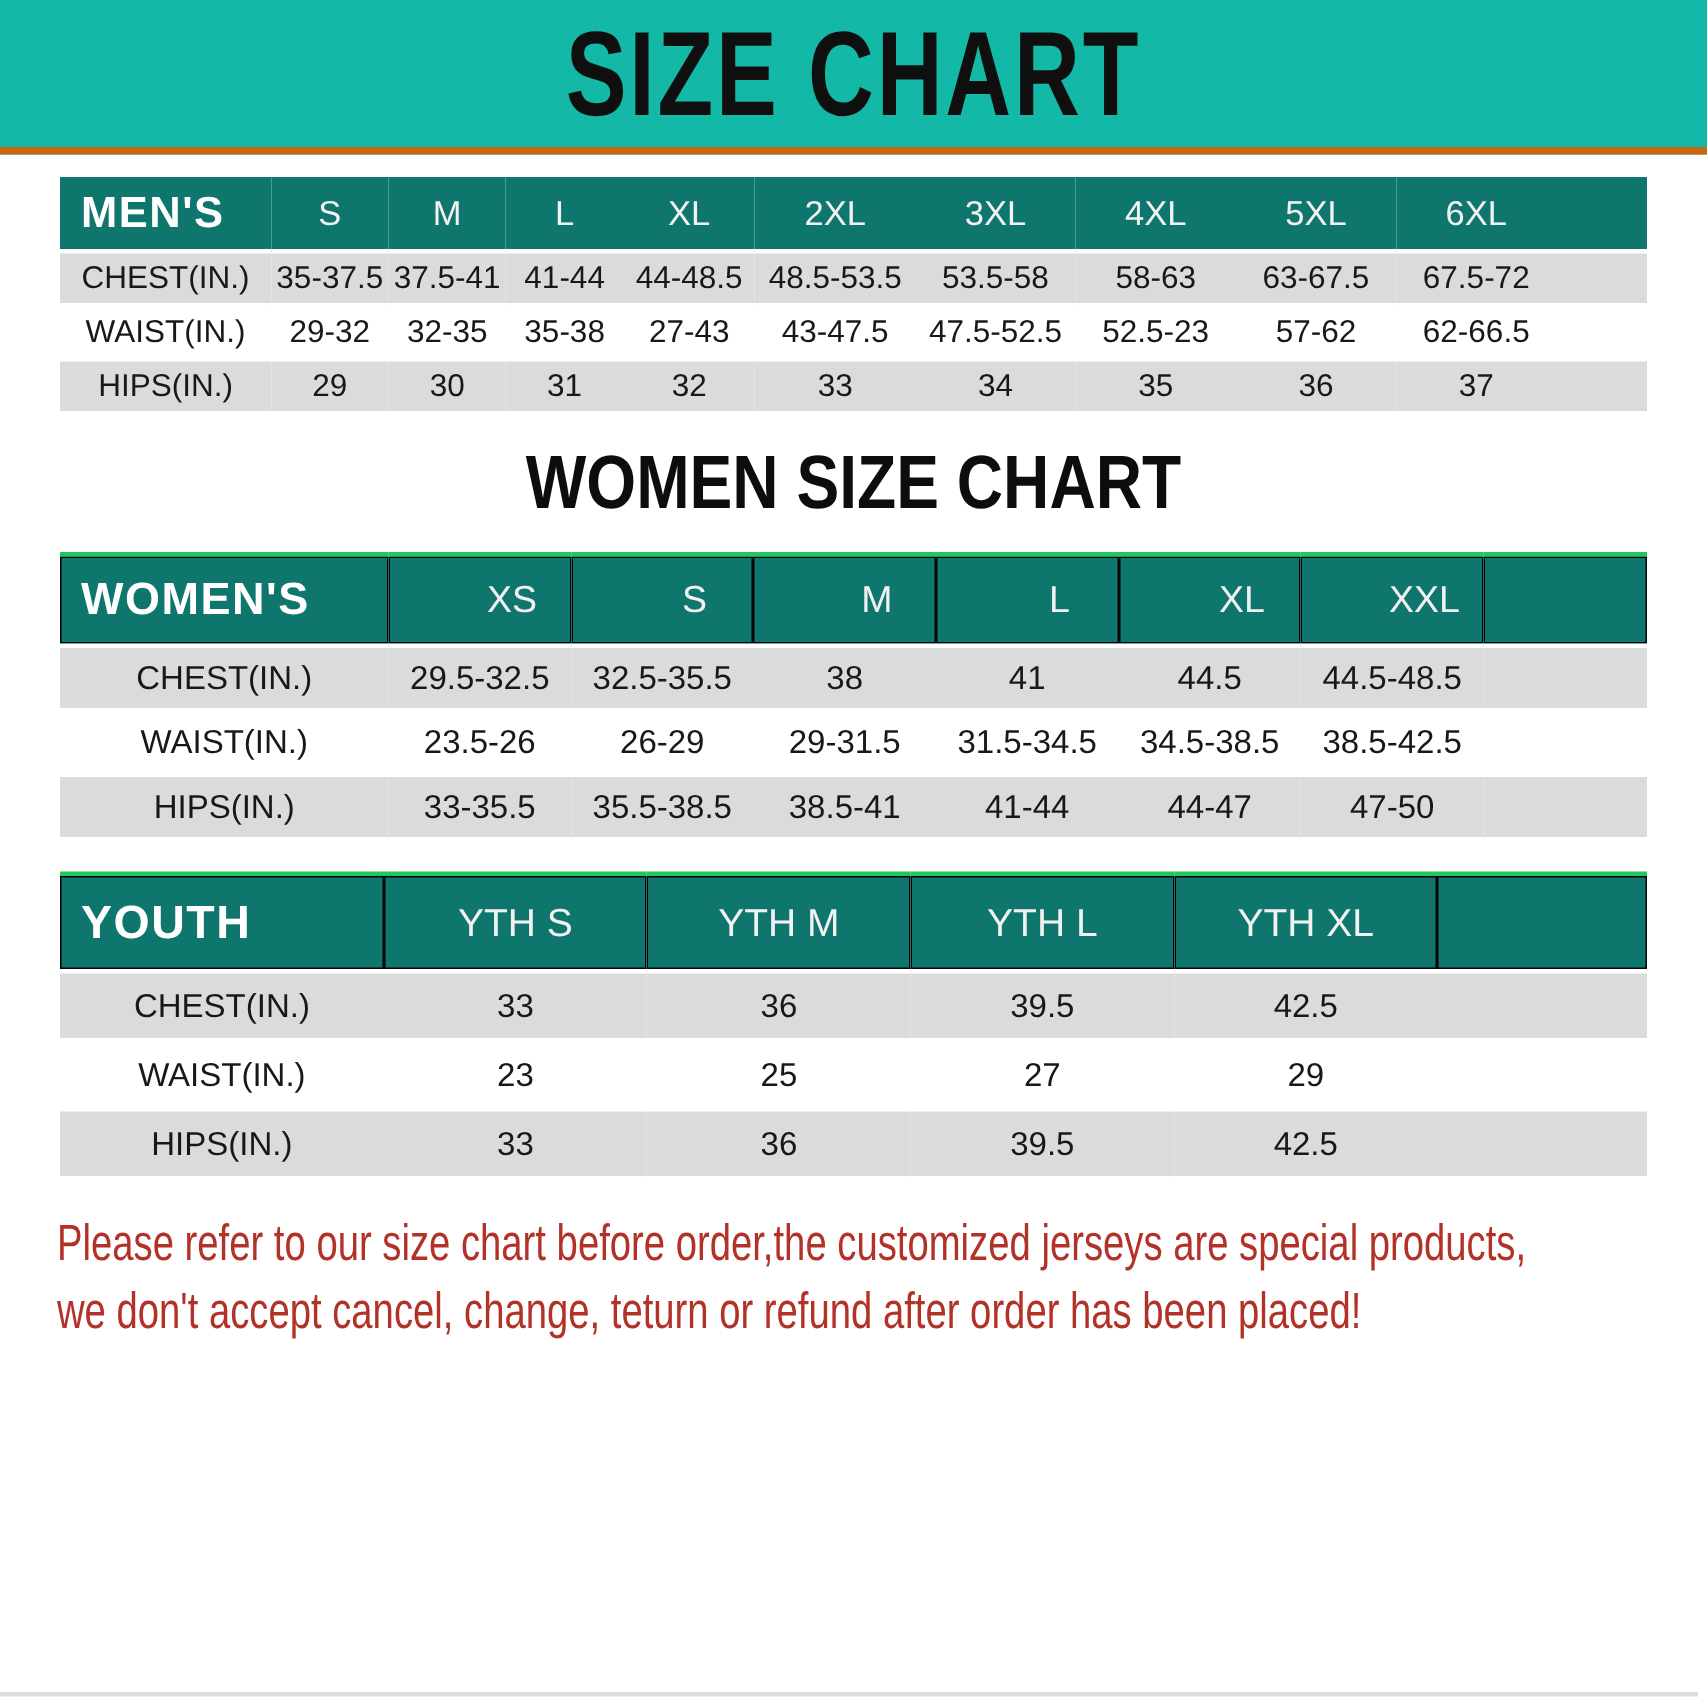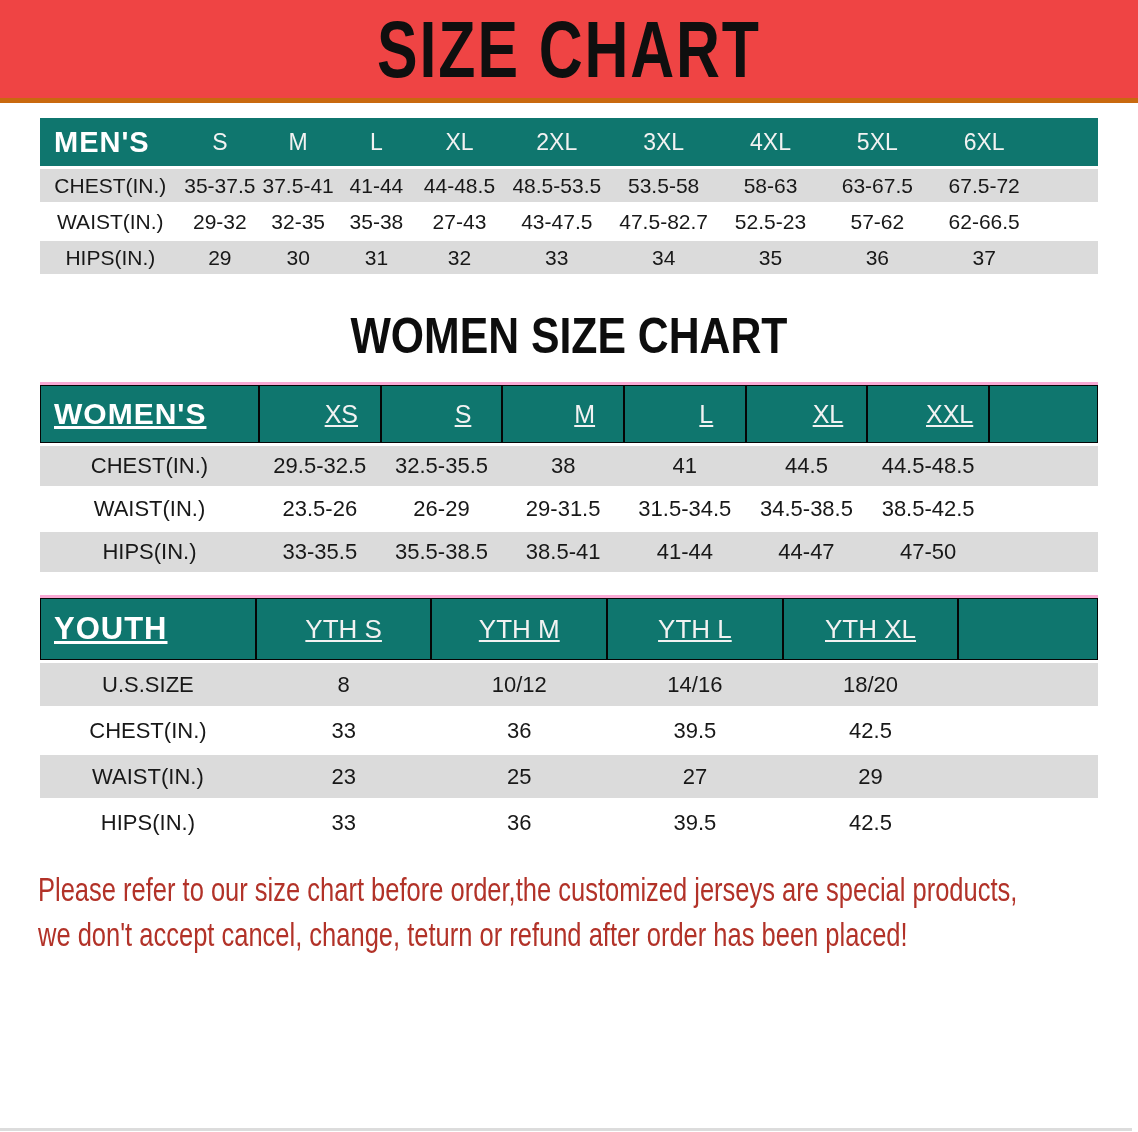--- a/index.html
+++ b/index.html
@@ -7,21 +7,21 @@
     width:1138px; height:1132px;
     background:#ffffff;
     font-family:"Liberation Sans", sans-serif;
     position:relative;
     overflow:hidden;
   }
 
   
   .banner {
     height:98px;
-    background:#ef4444;
+    background:#14b8a6;
     border-bottom:5px solid #C9690F;
     display:flex; align-items:center; justify-content:center;
   }
   .banner-title {
     display:inline-block;
     font-size:64px; font-weight:bold; color:#0f0f0f;
     letter-spacing:2px;
     transform:scale(0.95,1.25);
     white-space:nowrap;
   }
@@ -31,21 +31,21 @@
     margin:0; text-align:center;
   }
   .section-heading span {
     display:inline-block;
     font-size:45px; font-weight:bold; color:#0d0d0d;
     transform:scale(0.95,1.12);
     letter-spacing:0px;
     white-space:nowrap;
   }
   .s0 .section-heading { margin-top:22px; height:56px; line-height:56px; }
-  .s1 .section-heading { margin-top:30px; height:58px; line-height:58px; }
+  .s1 .section-heading { margin-top:16px; height:58px; line-height:58px; }
   .s2 .section-heading { margin-top:50px; height:58px; line-height:58px; }
 
   
   .size-table {
     width:1058px;
     margin:15px 40px 0 40px;
     border-collapse:collapse;
     table-layout:fixed;
   }
   .size-table tr.bar th {
@@ -83,23 +83,22 @@
   .s1 .size-table tbody tr > * { height:40px; font-size:22px; }
 
   
   .s2 .size-table { margin-top:20px; }
   .s2 .size-table tr.bar th { height:60px; font-size:26px; }
   .s2 .size-table tr.bar th.corner { font-size:31px; padding-left:14px; }
   .s2 .size-table tbody tr > * { height:43px; font-size:22px; }
 
   
   .s1 .size-table tr.bar th, .s2 .size-table tr.bar th {
-    border-top:3px solid #f9a8d4;
+    border-top:3px solid #22c55e;
     box-shadow:inset 0 0 0 1px #050505;
-    text-decoration:underline;
   }
 
   
   .disclaimer {
     margin:20px 0 0 38px;
     color:#B23228;
   }
   .disclaimer .line {
     font-size:34px;
     line-height:45px;
@@ -164,21 +163,21 @@
           <td>67.5-72</td>
           <td></td>
         </tr>
         <tr>
           <th>WAIST(IN.)</th>
           <td>29-32</td>
           <td>32-35</td>
           <td>35-38</td>
           <td>27-43</td>
           <td>43-47.5</td>
-          <td>47.5-82.7</td>
+          <td>47.5-52.5</td>
           <td>52.5-23</td>
           <td>57-62</td>
           <td>62-66.5</td>
           <td></td>
         </tr>
         <tr>
           <th>HIPS(IN.)</th>
           <td>29</td>
           <td>30</td>
           <td>31</td>
@@ -271,28 +270,20 @@
           <th class="corner">YOUTH</th>
           <th>YTH S</th>
           <th>YTH M</th>
           <th>YTH L</th>
           <th>YTH XL</th>
           <th></th>
         </tr>
       </thead>
       <tbody>
         <tr>
-          <th>U.S.SIZE</th>
-          <td>8</td>
-          <td>10/12</td>
-          <td>14/16</td>
-          <td>18/20</td>
-          <td></td>
-        </tr>
-        <tr>
           <th>CHEST(IN.)</th>
           <td>33</td>
           <td>36</td>
           <td>39.5</td>
           <td>42.5</td>
           <td></td>
         </tr>
         <tr>
           <th>WAIST(IN.)</th>
           <td>23</td>

